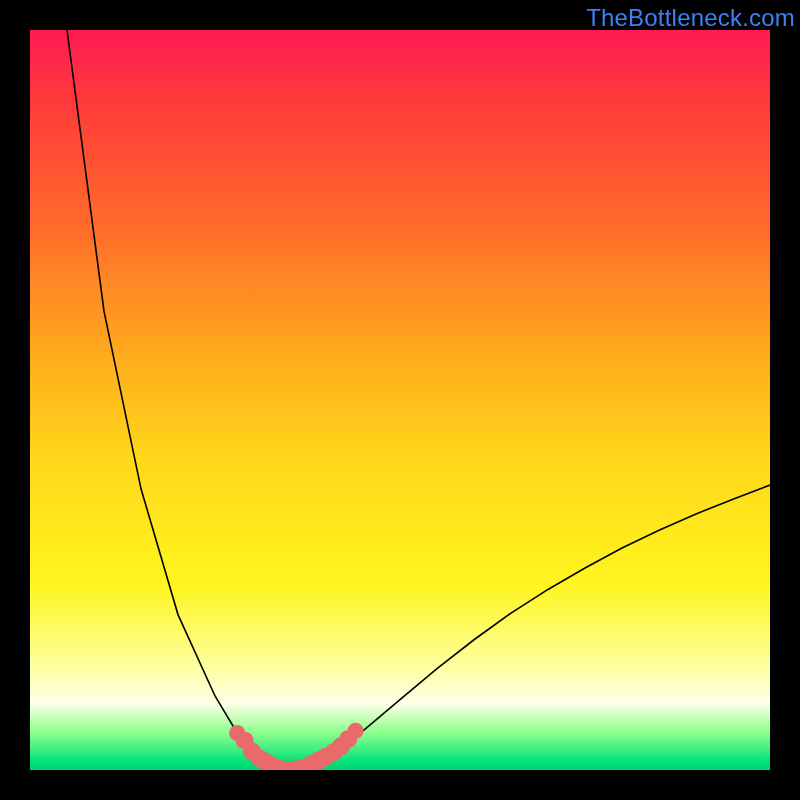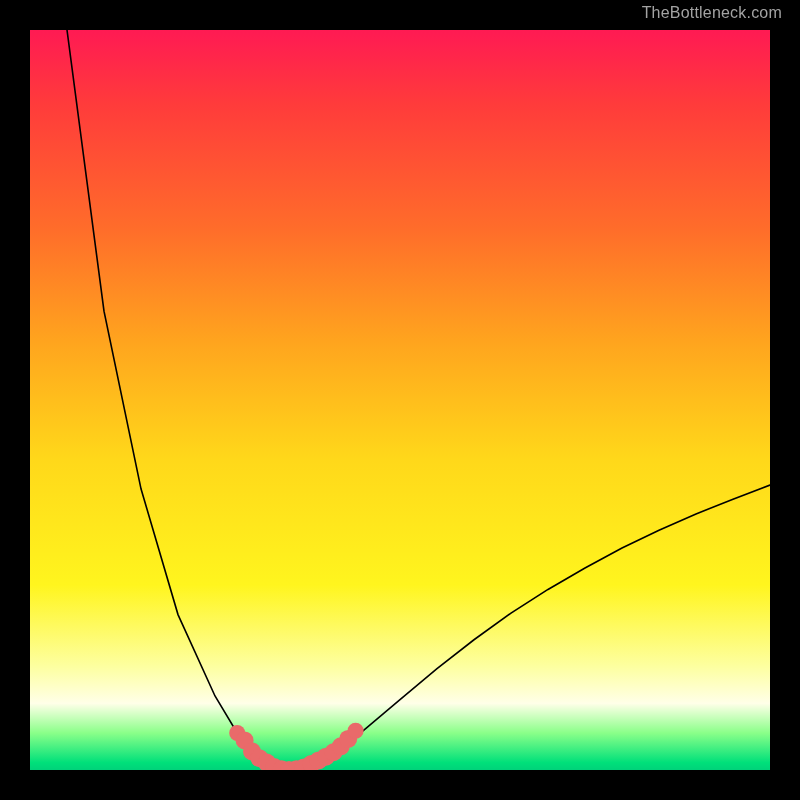--- a/index.html
+++ b/index.html
@@ -15,23 +15,23 @@
     position: absolute;
     top: 0;
     left: 0;
     width: 800px;
     height: 800px;
     background: #000;
   }
   .watermark {
     position: absolute;
     top: 4px;
-    right: 18px;
-    color: #a3a3a3;
-    font-size: 16px;
+    right: 5px;
+    color: #3b82f6;
+    font-size: 24px;
     font-weight: 500;
     letter-spacing: 0.2px;
     z-index: 20;
   }
   .plot-rect {
     position: absolute;
     top: 30px;
     left: 30px;
     width: 740px;
     height: 740px;

